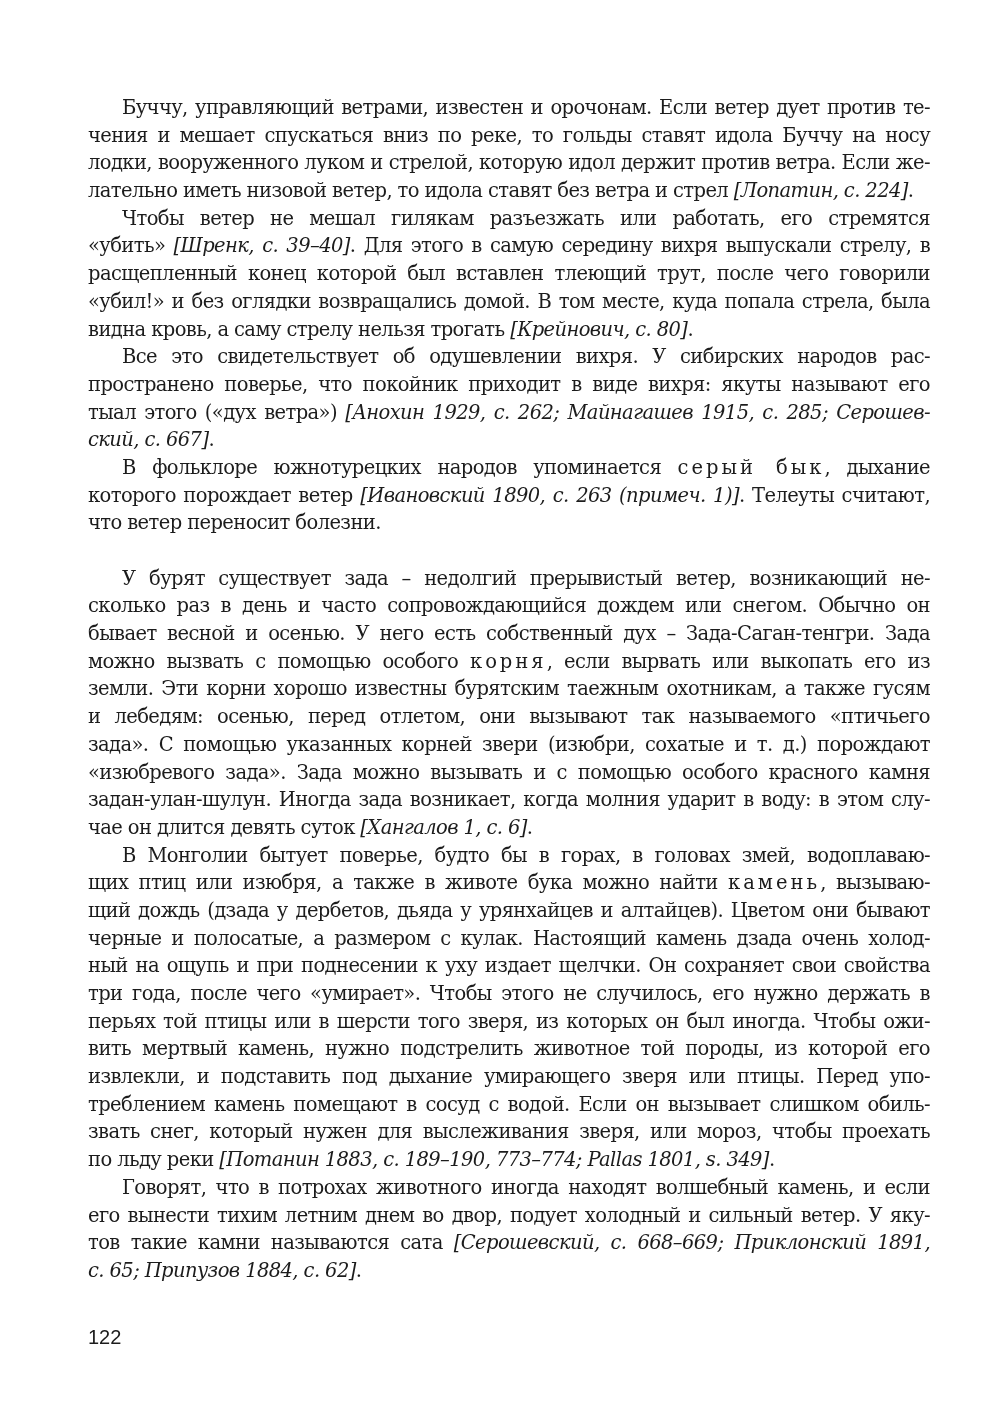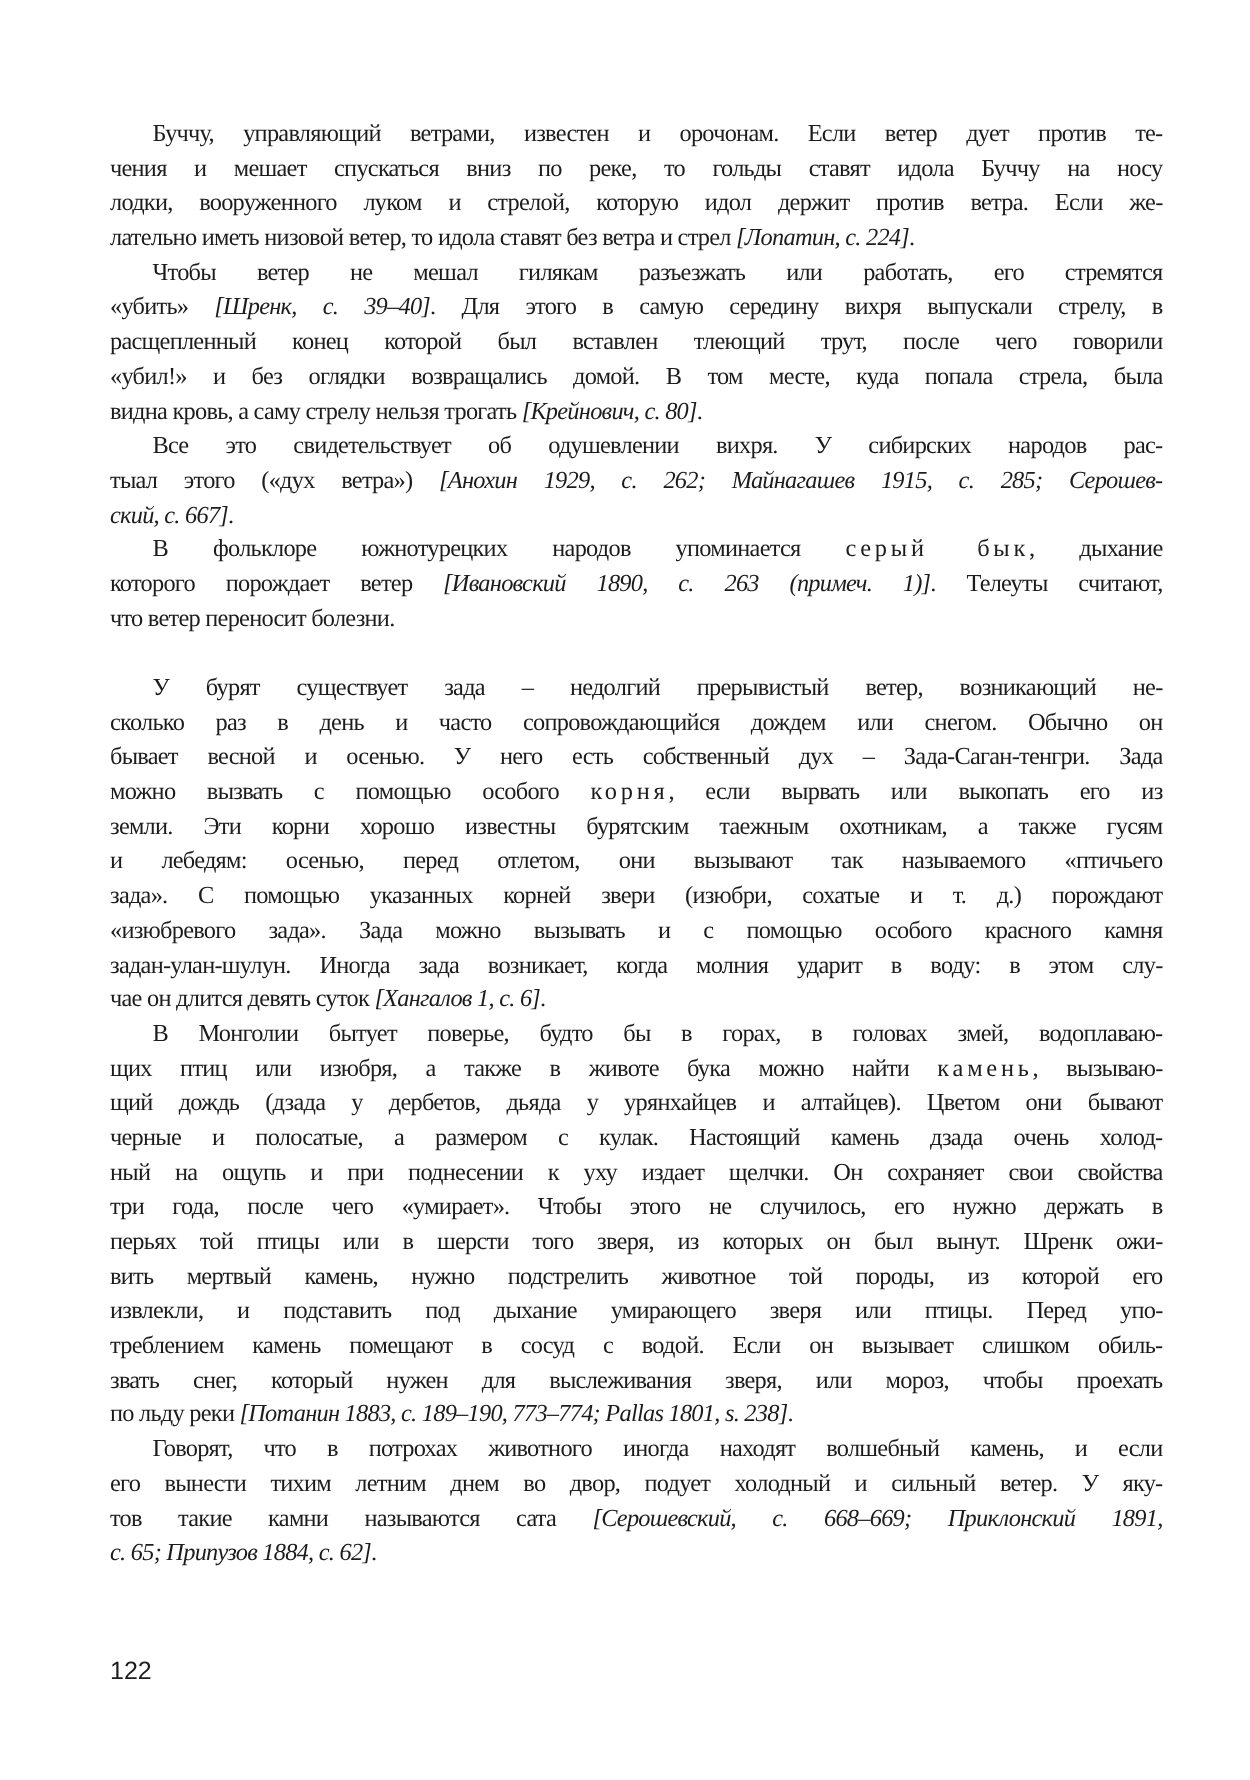--- a/index.html
+++ b/index.html
@@ -3,21 +3,21 @@
 <meta charset="utf-8">
 <style>
   html, body { margin: 0; padding: 0; background: #ffffff; }
   body { width: 1000px; height: 1424px; position: relative; overflow: hidden; }
   .page {
     position: absolute; left: 88px; top: 94px; width: 842px;
     font-family: "DejaVu Serif", "Liberation Serif", serif;
     font-size: 19.5px; color: #1c1c1c;
     letter-spacing: -0.6px;
   }
-  .para { margin: 0; font-family: Liberation Serif, serif; }
+  .para { margin: 0; }
   .line {
     display: block; height: 27.7px; line-height: 27.7px;
     text-align: justify; text-align-last: justify; white-space: nowrap;
     overflow: visible;
   }
   .line.last { text-align-last: left; }
   .line.indent { padding-left: 34px; }
   .ref { font-style: italic; }
   .spaced { letter-spacing: 3px; }
   .gap { height: 27.7px; }
@@ -42,20 +42,21 @@
   <div class="para">
     <span class="line indent">Чтобы ветер не мешал гилякам разъезжать или работать, его стремятся</span>
     <span class="line"><span>«убить» </span><span class="ref">[Шренк, с. 39–40]</span><span>. Для этого в самую середину вихря выпускали стрелу, в</span></span>
     <span class="line">расщепленный конец которой был вставлен тлеющий трут, после чего говорили</span>
     <span class="line">«убил!» и без оглядки возвращались домой. В том месте, куда попала стрела, была</span>
     <span class="line last"><span>видна кровь, а саму стрелу нельзя трогать </span><span class="ref">[Крейнович, с. 80]</span><span>.</span></span>
   </div>
 
   <div class="para">
     <span class="line indent">Все это свидетельствует об одушевлении вихря. У сибирских народов рас-</span>
+    <span class="line">пространено поверье, что покойник приходит в виде вихря: якуты называют его</span>
     <span class="line"><span>тыал этого («дух ветра») </span><span class="ref">[Анохин 1929, с. 262; Майнагашев 1915, с. 285; Серошев-</span></span>
     <span class="line last"><span class="ref">ский, с. 667]</span><span>.</span></span>
   </div>
 
   <div class="para">
     <span class="line indent"><span>В фольклоре южнотурецких народов упоминается </span><span class="spaced">серый бык</span><span>, дыхание</span></span>
     <span class="line"><span>которого порождает ветер </span><span class="ref">[Ивановский 1890, с. 263 (примеч. 1)]</span><span>. Телеуты считают,</span></span>
     <span class="line last">что ветер переносит болезни.</span>
   </div>
 
@@ -74,26 +75,26 @@
     <span class="line last"><span>чае он длится девять суток </span><span class="ref">[Хангалов 1, с. 6]</span><span>.</span></span>
   </div>
 
   <div class="para">
     <span class="line indent">В Монголии бытует поверье, будто бы в горах, в головах змей, водоплаваю-</span>
     <span class="line"><span>щих птиц или изюбря, а также в животе бука можно найти </span><span class="spaced">камень</span><span>, вызываю-</span></span>
     <span class="line">щий дождь (дзада у дербетов, дьяда у урянхайцев и алтайцев). Цветом они бывают</span>
     <span class="line">черные и полосатые, а размером с кулак. Настоящий камень дзада очень холод-</span>
     <span class="line">ный на ощупь и при поднесении к уху издает щелчки. Он сохраняет свои свойства</span>
     <span class="line">три года, после чего «умирает». Чтобы этого не случилось, его нужно держать в</span>
-    <span class="line">перьях той птицы или в шерсти того зверя, из которых он был вынут. Шренк ожи-</span>
+    <span class="line">перьях той птицы или в шерсти того зверя, из которых он был иногда. Чтобы ожи-</span>
     <span class="line">вить мертвый камень, нужно подстрелить животное той породы, из которой его</span>
     <span class="line">извлекли, и подставить под дыхание умирающего зверя или птицы. Перед упо-</span>
     <span class="line">треблением камень помещают в сосуд с водой. Если он вызывает слишком обиль-</span>
     <span class="line">звать снег, который нужен для выслеживания зверя, или мороз, чтобы проехать</span>
-    <span class="line last"><span>по льду реки </span><span class="ref">[Потанин 1883, с. 189–190, 773–774; Pallas 1801, s. 238]</span><span>.</span></span>
+    <span class="line last"><span>по льду реки </span><span class="ref">[Потанин 1883, с. 189–190, 773–774; Pallas 1801, s. 349]</span><span>.</span></span>
   </div>
 
   <div class="para">
     <span class="line indent">Говорят, что в потрохах животного иногда находят волшебный камень, и если</span>
     <span class="line">его вынести тихим летним днем во двор, подует холодный и сильный ветер. У яку-</span>
     <span class="line"><span>тов такие камни называются сата </span><span class="ref">[Серошевский, с. 668–669; Приклонский 1891,</span></span>
     <span class="line last"><span class="ref">с. 65; Припузов 1884, с. 62]</span><span>.</span></span>
   </div>
 </div>
 

